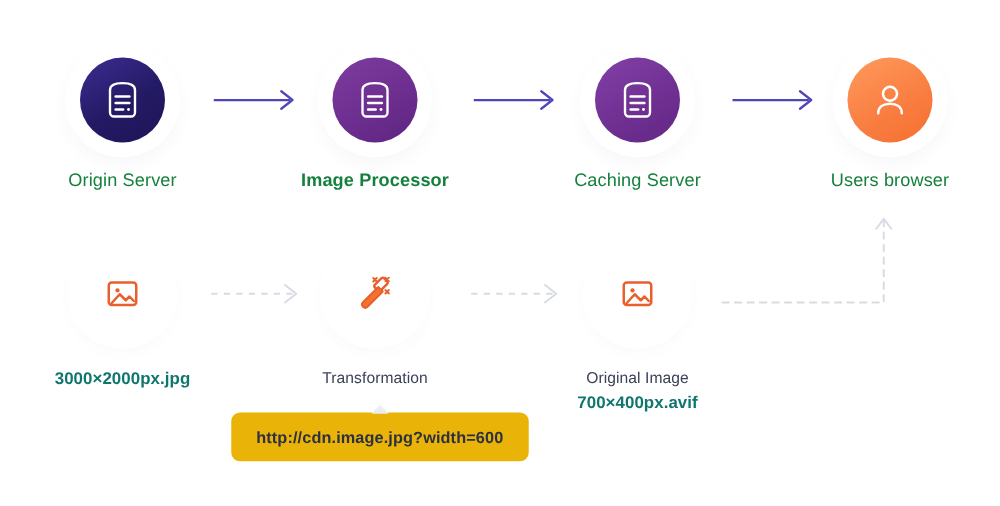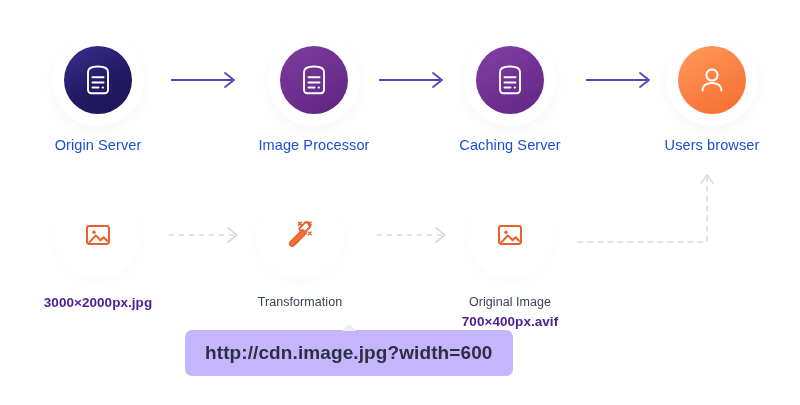--- a/index.html
+++ b/index.html
@@ -73,54 +73,54 @@
     justify-content: center;
     box-shadow: 0 0 0 10px #ffffff,
                 0 5px 18px rgba(90, 95, 130, 0.10),
                 0 1px 5px rgba(90, 95, 130, 0.07);
   }
 
   
   .label {
     margin-top: 22px;
     font-size: 14.5px;
-    color: #1d4ed8;
+    color: #15803d;
     line-height: 1.35;
     letter-spacing: 0.1px;
   }
   .label-sm {
     margin-top: 24px;
     font-size: 12.5px;
     color: #3c4257;
     line-height: 1.5;
     letter-spacing: 0.05px;
   }
   .label-sm .strong {
     display: block;
     font-weight: 700;
     font-size: 13.5px;
-    color: #4c1d95;
+    color: #0f766e;
   }
   .label-sm .plain {
     display: block;
     font-weight: 400;
   }
 
   
   .arrow {
     position: absolute;
   }
 
   
   .tooltip {
     position: absolute;
-    background: #c4b5fd;
+    background: #eab308;
     border-radius: 7px;
     padding: 12px 20px;
-    font-size: 19px;
+    font-size: 13px;
     font-weight: 700;
     color: #2b3042;
     white-space: nowrap;
     letter-spacing: 0.1px;
     text-align: center;
   }
   .tooltip .notch {
     position: absolute;
     top: -6px;
     left: 50%;
@@ -160,21 +160,21 @@
           <line x1="9.5" y1="14.2" x2="20.5" y2="14.2" stroke="#ffffff" stroke-width="2" stroke-linecap="round"></line>
           <line x1="9.5" y1="19.4" x2="20.5" y2="19.4" stroke="#ffffff" stroke-width="2" stroke-linecap="round"></line>
           <line x1="9.5" y1="24.6" x2="15.5" y2="24.6" stroke="#ffffff" stroke-width="2" stroke-linecap="round"></line>
           <circle cx="19.8" cy="24.6" r="1.15" fill="#ffffff"></circle>
         </svg>
       </div>
     </div>
     <div class="label">Origin Server</div>
   </div>
 
-  <div class="node" style="left:234px; top:46px;">
+  <div class="node" style="left:220px; top:46px;font-weight:bold;">
     <div class="disc-wrap">
       <div class="disc processor">
         <svg width="30" height="34" viewBox="0 0 30 34">
           <path d="M5 9 C5 6 8 3.5 15 3.5 C22 3.5 25 6 25 9 L25 27 A3.2 3.2 0 0 1 21.8 30.2 L8.2 30.2 A3.2 3.2 0 0 1 5 27 Z" fill="none" stroke="#ffffff" stroke-width="1.9" stroke-linejoin="round"></path>
           <line x1="9.5" y1="14.2" x2="20.5" y2="14.2" stroke="#ffffff" stroke-width="2" stroke-linecap="round"></line>
           <line x1="9.5" y1="19.4" x2="20.5" y2="19.4" stroke="#ffffff" stroke-width="2" stroke-linecap="round"></line>
           <line x1="9.5" y1="24.6" x2="15.5" y2="24.6" stroke="#ffffff" stroke-width="2" stroke-linecap="round"></line>
           <circle cx="19.8" cy="24.6" r="1.15" fill="#ffffff"></circle>
         </svg>
       </div>

